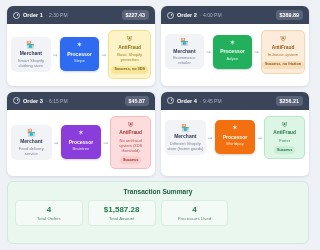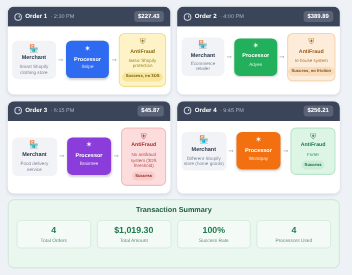--- a/index.html
+++ b/index.html
@@ -214,26 +214,22 @@
     </div>
 
   <div class="summary">
     <div class="summary-title">Transaction Summary</div>
     <div class="stats" id="summary-stats">
         <div class="stat">
           <div class="stat-value">4</div>
           <div class="stat-label">Total Orders</div>
         </div>
         <div class="stat">
-          <div class="stat-value">$1,019.30</div>
+          <div class="stat-value">$1,587.28</div>
           <div class="stat-label">Total Amount</div>
-        </div>
-        <div class="stat">
-          <div class="stat-value">100%</div>
-          <div class="stat-label">Success Rate</div>
         </div>
         <div class="stat">
           <div class="stat-value">4</div>
           <div class="stat-label">Processors Used</div>
         </div>
       </div>
   </div>
 
 </div>
 

